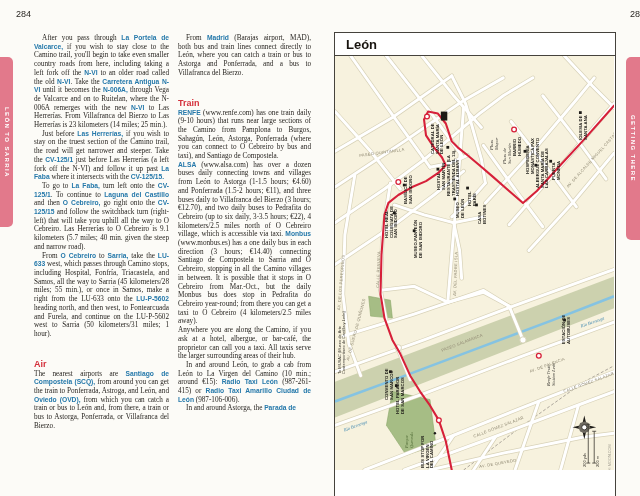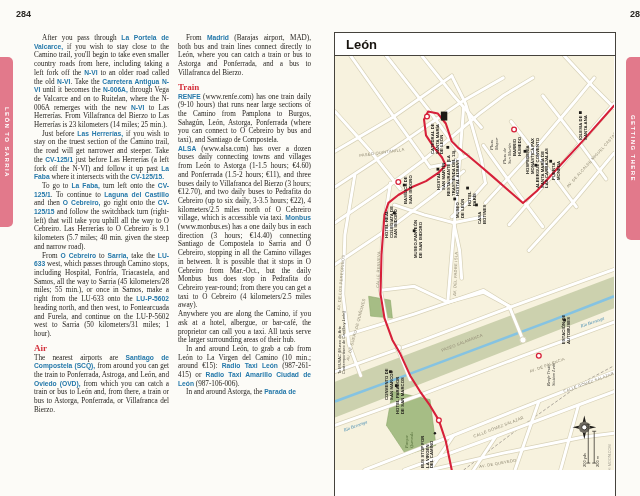--- a/index.html
+++ b/index.html
@@ -1,35 +1,35 @@
 <!DOCTYPE html>
 <html><head>
 <meta charset="utf-8">
 <style>
   html,body{margin:0;padding:0;background:#e8e6e0;}
   .spread{position:relative;width:640px;height:496px;background:#fcfbf7;overflow:hidden;
           font-family:"Liberation Sans",sans-serif;}
-  .page-num{position:absolute;top:9px;font-weight:bold;font-size:9px;color:#2a2723;}
+  .page-num{position:absolute;top:9px;font-weight:normal;font-size:9px;color:#2a2723;}
   .page-num.pn-left{left:16px;}
   .page-num.pn-right{left:630px;}
   .tab{position:absolute;background:#e2798b;color:#fff;font-size:6px;font-weight:bold;
        letter-spacing:1.4px;text-transform:uppercase;display:flex;align-items:center;
        justify-content:center;writing-mode:vertical-rl;}
   .tab-left{left:0;top:57px;width:13px;height:170px;border-radius:0 5px 5px 0;}
   .tab-right{right:0;top:57px;width:14px;height:183px;border-radius:5px 0 0 5px;}
   .col{position:absolute;top:34px;width:135px;height:434px;overflow:hidden;
        font-family:"Liberation Serif",serif;font-size:7.2px;line-height:8.7px;
        color:#211e1a;text-align:justify;}
   #col1{left:34px;}
   #col2{left:178px;width:133px;}
   .para{margin:0;}
   .para.ind{text-indent:8px;}
   .kw{font-family:"Liberation Sans",sans-serif;font-weight:bold;color:#2478aa;font-size:6.7px;}
-  .subhead{font-family:Liberation Serif, serif;font-weight:bold;color:#d4303c;
-           font-size:9px;margin:4px 0 1px;line-height:10px;}
+  .subhead{font-family:Liberation Sans, sans-serif;font-weight:bold;color:#d4303c;
+           font-size:9px;margin:20px 0 1px;line-height:10px;}
   .mapbox{position:absolute;left:334px;top:32px;width:282px;height:486px;
           border:1.5px solid #45423c;background:#fff;box-sizing:border-box;}
   .map-header{height:22px;border-bottom:1.5px solid #45423c;display:flex;align-items:center;
               padding-left:11px;font-weight:bold;font-size:13px;color:#18140f;background:#fff;}
   .map-body{position:relative;width:279px;height:414px;background:#f7f2de;overflow:hidden;}
   #map-svg{position:absolute;left:0;top:0;}
   #map-labels{position:absolute;left:0;top:0;width:100%;height:100%;}
   .ml{position:absolute;white-space:pre;transform-origin:0 0;line-height:1.12;}
   .ml-poi{font-size:4.2px;font-weight:bold;color:#1c1a16;letter-spacing:.1px;}
   .ml-street{font-size:4px;color:#8f8872;letter-spacing:.3px;}

